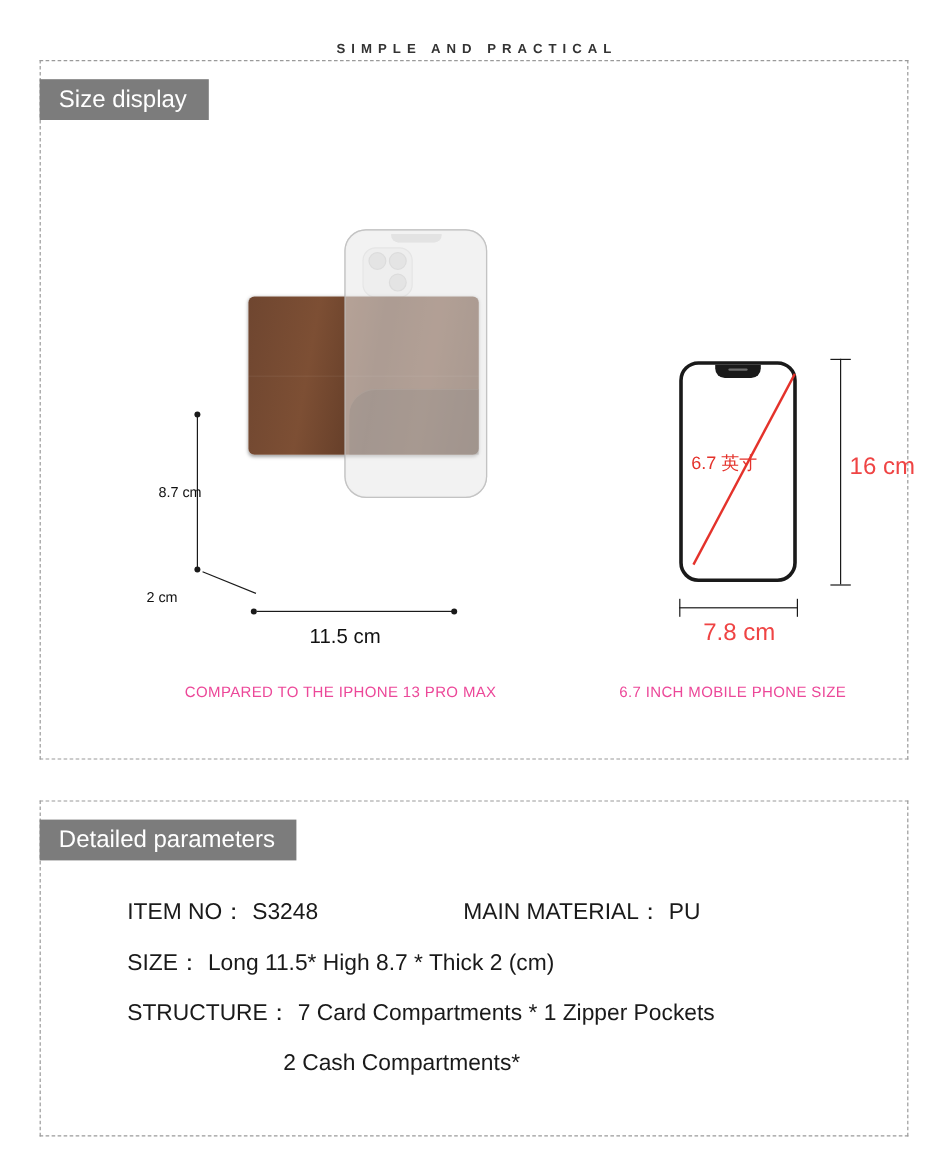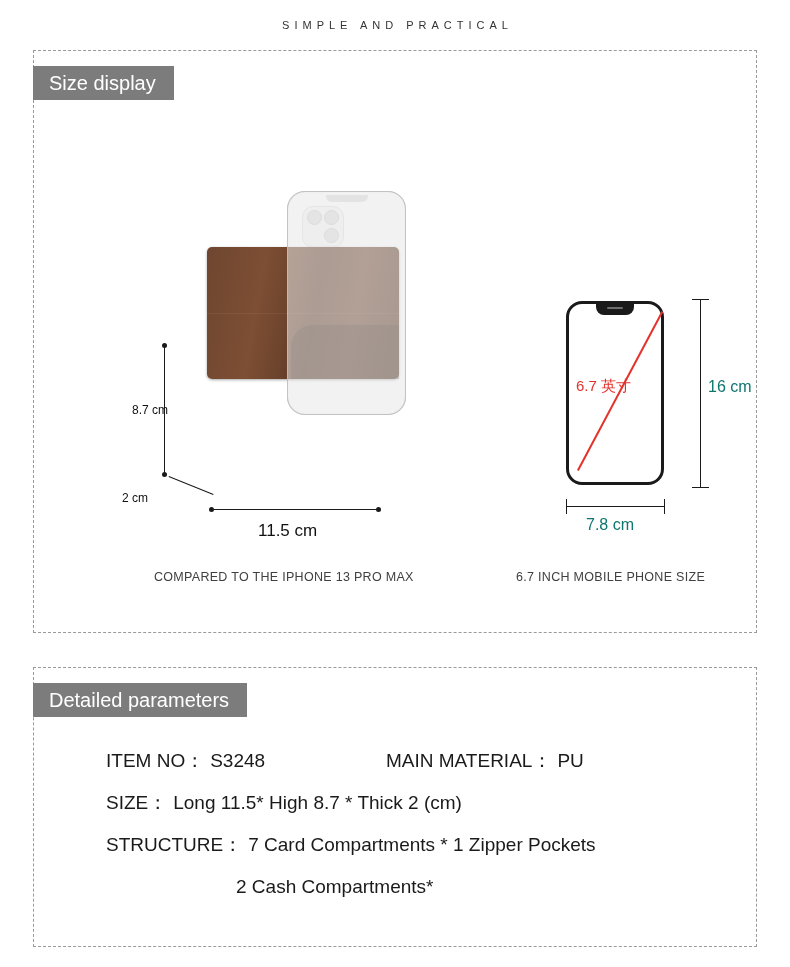--- a/index.html
+++ b/index.html
@@ -15,23 +15,23 @@
     position: relative;
     overflow: hidden;
   }
 
   
   .top-banner {
     text-align: center;
     font-size: 11px;
     letter-spacing: 5px;
     color: #333;
-    padding-top: 19px;
+    padding-top: 35px;
     padding-left: 5px;
-    font-weight: 400;
+    font-weight: 700;
   }
 
   
   .panel {
     position: absolute;
     border: 1px dashed #9a9a9a;
     box-sizing: border-box;
   }
   #size-panel {
     left: 33px;
@@ -188,21 +188,21 @@
     position: absolute;
     font-size: 12px;
     color: #111;
     white-space: nowrap;
   }
 
   .caption {
     position: absolute;
     font-size: 12.5px;
     letter-spacing: 0.3px;
-    color: #404040;
+    color: #ec4899;
     white-space: nowrap;
   }
 
   
   .right-figure {
     position: absolute;
     left: 470px;
     top: 180px;
     width: 230px;
     height: 300px;
@@ -267,22 +267,22 @@
     background: #1a1a1a;
   }
   .dim-cap-v {
     position: absolute;
     width: 1px;
     height: 15px;
     background: #1a1a1a;
   }
   .dim-label {
     position: absolute;
-    font-size: 16px;
-    color: #0f766e;
+    font-size: 20px;
+    color: #ef4444;
     white-space: nowrap;
   }
 
   
   .tips {
     position: absolute;
     left: 50%;
     transform: translateX(-50%);
     top: 500px;
     width: 640px;

